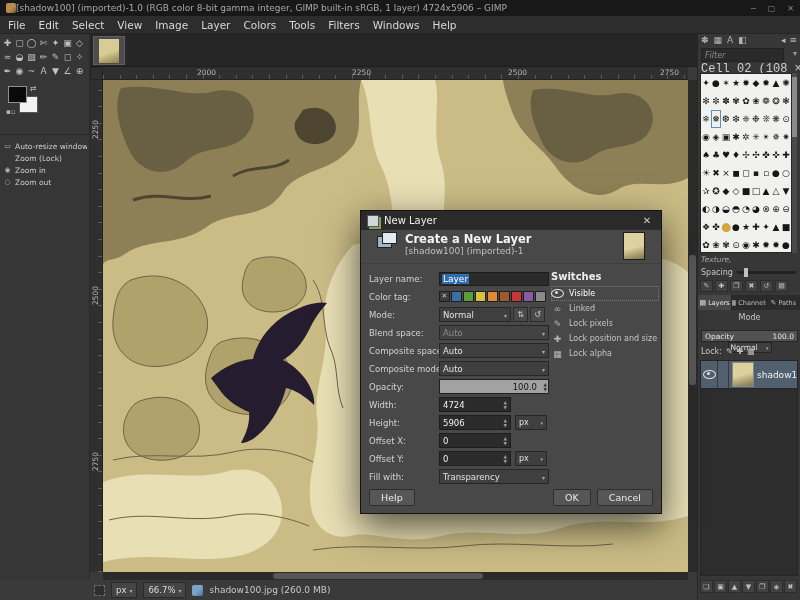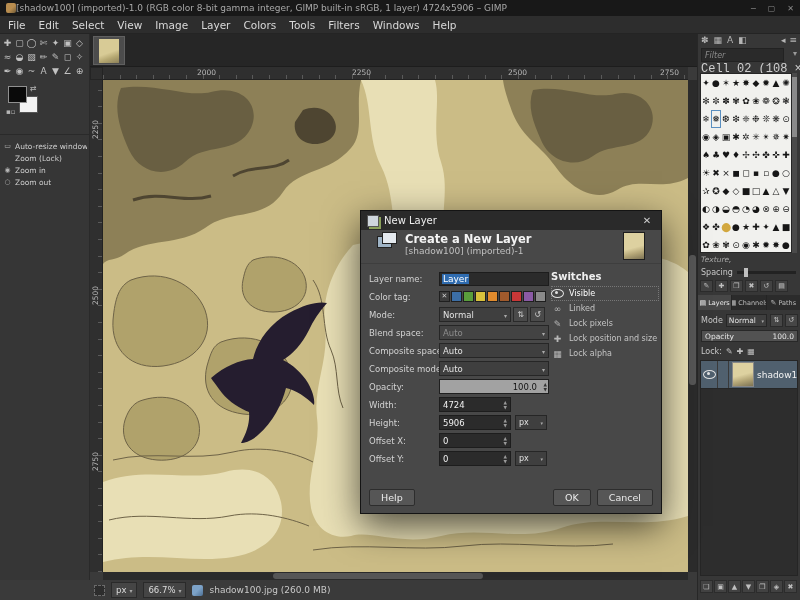--- a/index.html
+++ b/index.html
@@ -62,21 +62,21 @@
   .texture-label{position:absolute;left:3px;top:221px;font-size:7.5px;color:#a8a8a8;font-style:italic;}
   .spacing-row{position:absolute;left:3px;top:232px;width:95px;height:12px;display:flex;align-items:center;gap:4px;font-size:8px;color:#c8c8c8;}
   .slider-track{flex:1;height:3px;background:#222;position:relative;}
   .slider-thumb{position:absolute;left:12%;top:-3px;width:4px;height:9px;background:#c0c0c0;}
   .mini-btns{position:absolute;left:2px;top:246px;display:flex;gap:2px;}
   .mini-btn{width:13px;height:12px;background:#424242;border:1px solid #2c2c2c;font-size:7px;color:#c0c0c0;display:flex;align-items:center;justify-content:center;box-sizing:border-box;}
   .dock-tabs{position:absolute;left:0;top:261px;width:103px;height:15px;background:#2b2b2b;display:flex;}
   .dock-tab{flex:1;font-size:6.5px;color:#bdbdbd;display:flex;align-items:center;justify-content:center;gap:2px;border-right:1px solid #242424;white-space:nowrap;overflow:hidden;}
   .dock-tab.active{background:#474747;color:#eee;}
   .dock-tab .ti{font-size:7px;}
-  .mode-row{position:absolute;left:3px;top:279px;width:97px;height:14px;display:flex;align-items:center;gap:3px;font-size:8px;color:#c8c8c8;}
+  .mode-row{position:absolute;left:3px;top:279px;width:97px;height:14px;display:flex;align-items:center;gap:20px;font-size:8px;color:#c8c8c8;flex-direction:column;}
   .mode-combo{width:44px;height:13px;background:#3f3f3f;border:1px solid #262626;display:flex;align-items:center;font-size:7.5px;color:#e0e0e0;padding:0 2px;box-sizing:border-box;}
   .mode-combo .arr{margin-left:auto;}
   .mode-combo .arr::after{content:"▾";font-size:5px;color:#aaa;}
   .mode-chip{width:13px;height:13px;background:#464646;border:1px solid #2a2a2a;font-size:7px;color:#c6c6c6;display:flex;align-items:center;justify-content:center;box-sizing:border-box;}
   .opacity-row{position:absolute;left:3px;top:296px;width:97px;height:12px;background:#3f3f3f;border:1px solid #282828;box-sizing:border-box;position:absolute;}
   .opacity-fill{position:absolute;left:0;top:0;bottom:0;width:100%;background:#525252;}
   .opacity-label{position:absolute;left:3px;top:1px;font-size:7.5px;color:#e6e6e6;}
   .opacity-val{position:absolute;right:3px;top:1px;font-size:7.5px;color:#e6e6e6;}
   .lock-row{position:absolute;left:3px;top:311px;width:97px;height:12px;display:flex;align-items:center;gap:4px;font-size:8px;color:#c8c8c8;}
   .lock-ic{font-size:8px;color:#c0c0c0;}
@@ -574,20 +574,27 @@
         <span class="dlabel">Offset Y:</span>
         <div class="spinbox">
             <span>0</span>
             <span class="arrows-v"></span>
           </div>
         <div class="unit-combo">
             <span>px</span>
             <span class="arr"></span>
           </div>
       </div>
+      <div class="drow">
+        <span class="dlabel">Fill with:</span>
+        <div class="combo">
+            <span>Transparency</span>
+            <span class="arr"></span>
+          </div>
+      </div>
 
       <div class="switches">
         <div class="sw-title">Switches</div>
         <div id="switches-list">
             <div class="sw-row checked">
               <div class="sw-icon">
                 <div class="eye"></div>
               </div>
               <div>Visible</div>
             </div>

